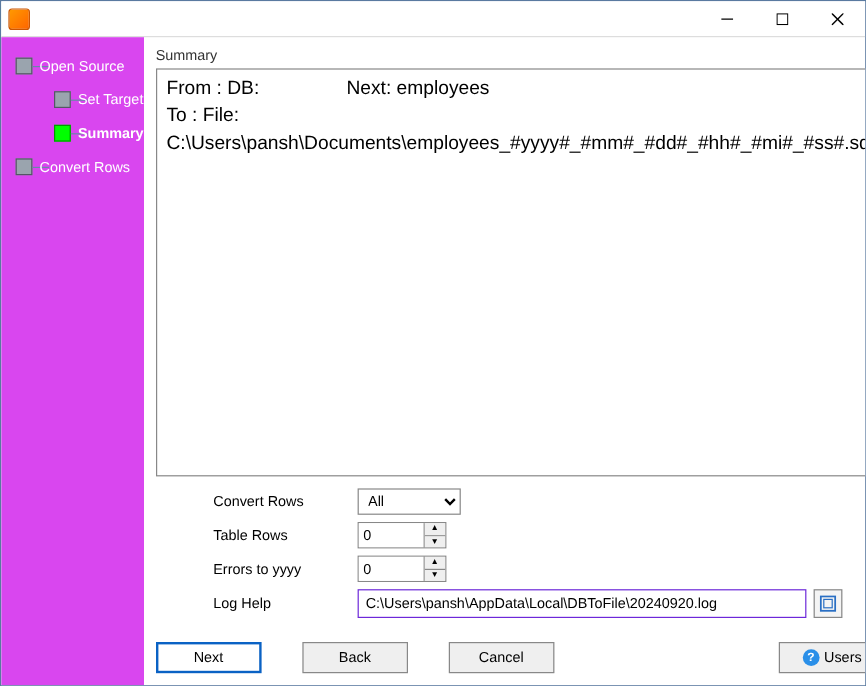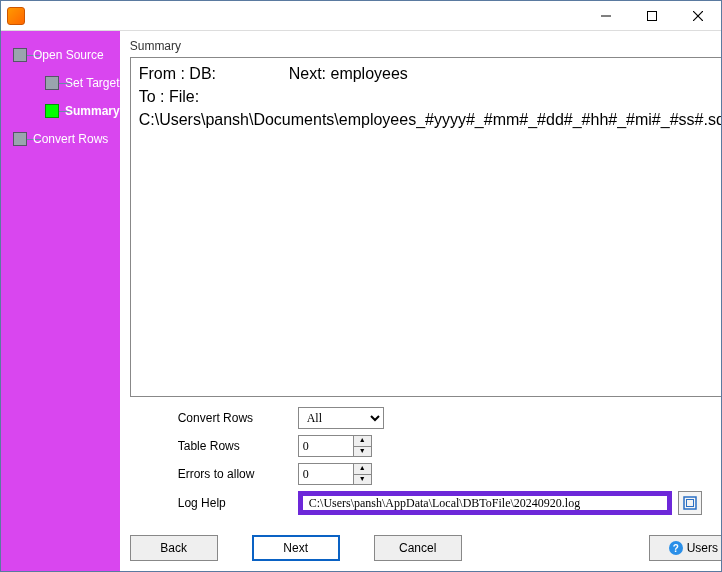--- a/index.html
+++ b/index.html
@@ -116,21 +116,20 @@
   margin-bottom: 6px;
 }
 .form-label {
   width: 120px;
   color: #000;
   margin-left: 48px;
 }
 .form-ctrl {
   display: flex;
   align-items: center;
-  font-family: Liberation Serif, serif;
 }
 select.combo {
   width: 86px;
   height: 22px;
   border: 1px solid #888;
   background: #fff;
   padding: 0 4px;
   font-family: inherit;
   font-size: 12px;
 }
@@ -162,21 +161,21 @@
   justify-content: center;
   font-size: 7px;
   background: #efefef;
   cursor: pointer;
   line-height: 1;
 }
 .spin-btn:first-child { border-bottom: 1px solid #888; }
 .logfile-input {
   width: 374px;
   height: 24px;
-  border: 5px solid #6d28d9;
+  border: 1px solid #6d28d9;
   padding: 0 6px;
   font-family: inherit;
   font-size: 12px;
 }
 .browse-btn {
   width: 24px;
   height: 24px;
   border: 1px solid #888;
   background: #f4f4f4;
   margin-left: 6px;
@@ -304,21 +303,21 @@
             <input type="text" value="0" style="">
             <div class="spinner-btns">
               <div class="spin-btn">▲</div>
               <div class="spin-btn">▼</div>
             </div>
           </div>
         </div>
       </div>
 
       <div class="form-row">
-        <div class="form-label">Errors to allow</div>
+        <div class="form-label">Errors to yyyy</div>
         <div class="form-ctrl">
           <div class="spinner">
             <input type="text" value="0" style="">
             <div class="spinner-btns">
               <div class="spin-btn">▲</div>
               <div class="spin-btn">▼</div>
             </div>
           </div>
         </div>
       </div>
@@ -331,25 +330,25 @@
             <svg class="browse-icon" viewBox="0 0 14 14">
               <rect x="1" y="1" width="12" height="12" fill="none" stroke="#2a6fc4" stroke-width="1.5"></rect>
               <rect x="3.5" y="3.5" width="7" height="7" fill="none" stroke="#2a6fc4" stroke-width="1"></rect>
             </svg>
           </div>
         </div>
       </div>
     </div>
 
     <div class="button-row">
+      <button class="btn primary">
+          <span>Next</span>
+        </button>
       <button class="btn">
           <span>Back</span>
-        </button>
-      <button class="btn primary">
-          <span>Next</span>
         </button>
       <button class="btn">
           <span>Cancel</span>
         </button>
       <div class="spacer"></div>
       <button class="btn">
         <span class="help-icon">?</span>
         <span>Users</span>
       </button>
     </div>

